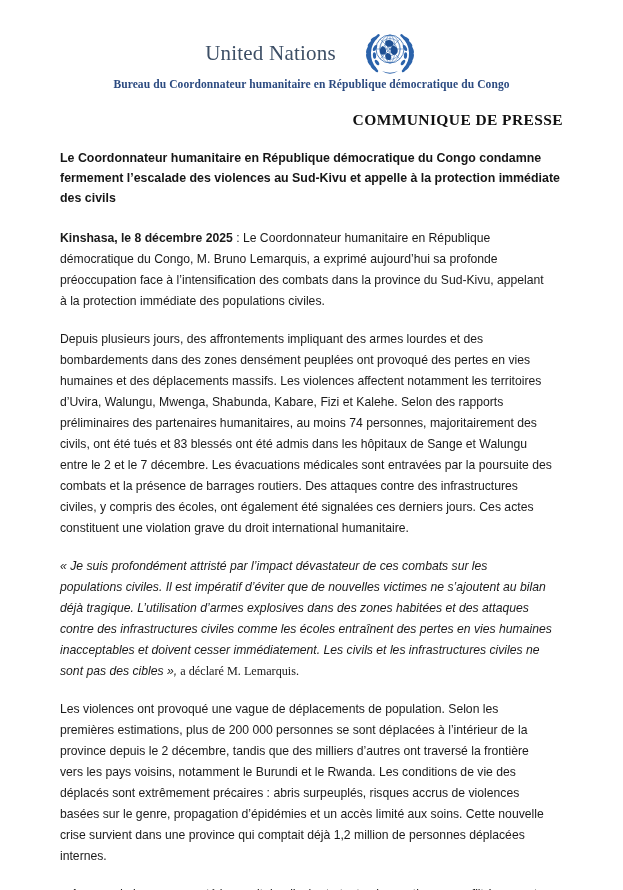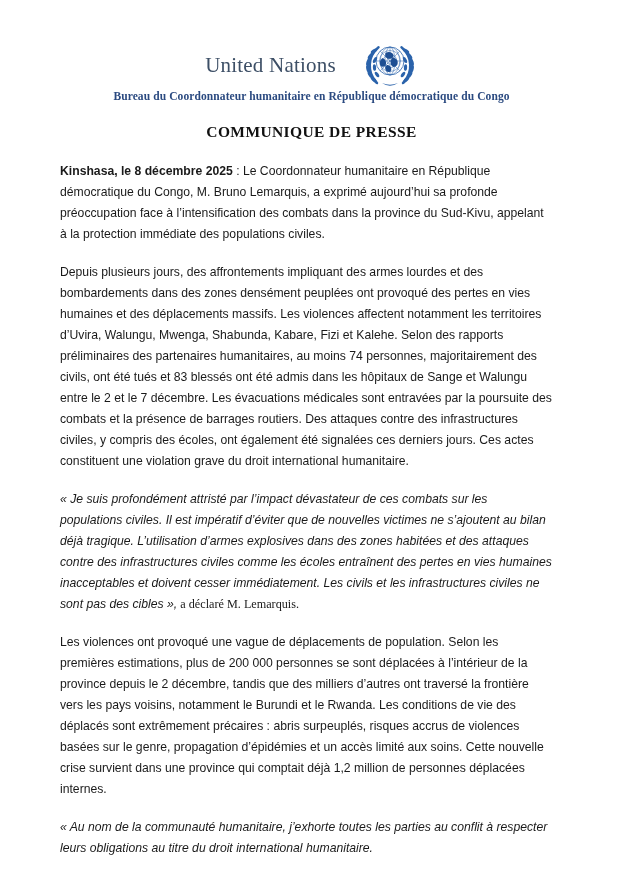--- a/index.html
+++ b/index.html
@@ -21,21 +21,21 @@
     width: 623px;
     height: 890px;
     background: #ffffff;
     box-sizing: border-box;
     padding: 0 60px;
     overflow: hidden;
   }
 
   
   .letterhead {
-    padding-top: 40px;
+    padding-top: 28px;
   }
   .letterhead-row {
     display: flex;
     align-items: center;
     justify-content: center;
     gap: 26px;
   }
   .org-name {
     font-family: "Liberation Serif", serif;
     font-size: 21px;
@@ -54,21 +54,21 @@
     font-family: "Liberation Serif", serif;
     font-weight: bold;
     font-size: 11.5px;
     color: #2b4a80;
     letter-spacing: 0.1px;
   }
 
   
   .doc-title {
     margin-top: 21px;
-    text-align: center;
+    text-align: right;
     font-family: "Liberation Serif", serif;
     font-weight: bold;
     font-size: 15.5px;
     color: #111111;
     letter-spacing: 0.4px;
   }
 
   .subtitle {
     margin-top: 19px;
     font-family: "Liberation Sans", sans-serif;
@@ -157,20 +157,21 @@
         <path d="M40 86 q16 7 32 0 q-16 11 -32 0 z" fill="#2b63ab"></path>
       </svg>
 
     </div>
 
     <div class="office-line">Bureau du Coordonnateur humanitaire en République démocratique du Congo</div>
   </header>
 
   <h1 class="doc-title">COMMUNIQUE DE PRESSE</h1>
 
+  <h2 class="subtitle">Le Coordonnateur humanitaire en République démocratique du Congo condamne fermement l’escalade des violences au Sud-Kivu et appelle à la protection immédiate des civils</h2>
 
   <main class="body-copy">
 
     <p class="para">
       <span class="lead">Kinshasa, le 8 décembre 2025</span><span> : Le Coordonnateur humanitaire en République démocratique du Congo, M. Bruno Lemarquis, a exprimé aujourd’hui sa profonde préoccupation face à l’intensification des combats dans la province du Sud-Kivu, appelant à la protection immédiate des populations civiles.</span>
     </p>
 
     <p class="para">Depuis plusieurs jours, des affrontements impliquant des armes lourdes et des bombardements dans des zones densément peuplées ont provoqué des pertes en vies humaines et des déplacements massifs. Les violences affectent notamment les territoires d’Uvira, Walungu, Mwenga, Shabunda, Kabare, Fizi et Kalehe. Selon des rapports préliminaires des partenaires humanitaires, au moins 74 personnes, majoritairement des civils, ont été tués et 83 blessés ont été admis dans les hôpitaux de Sange et Walungu entre le 2 et le 7 décembre. Les évacuations médicales sont entravées par la poursuite des combats et la présence de barrages routiers. Des attaques contre des infrastructures civiles, y compris des écoles, ont également été signalées ces derniers jours. Ces actes constituent une violation grave du droit international humanitaire.</p>
 
     <p class="para quote">

